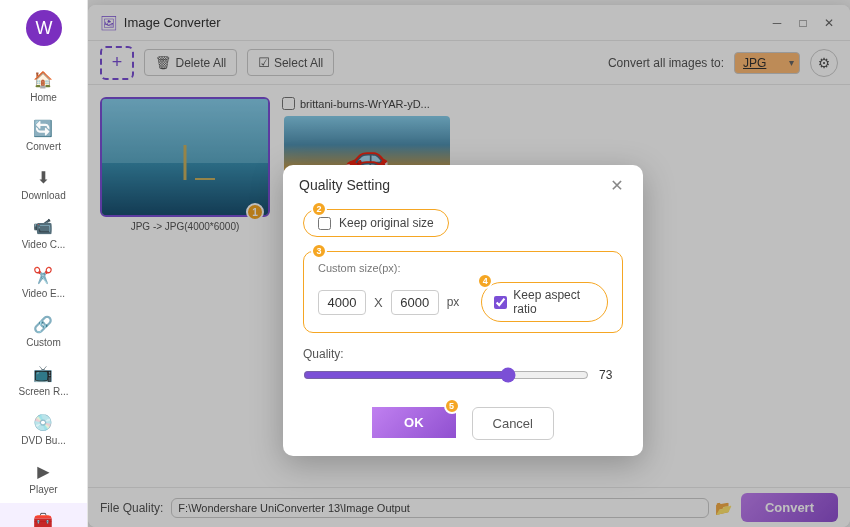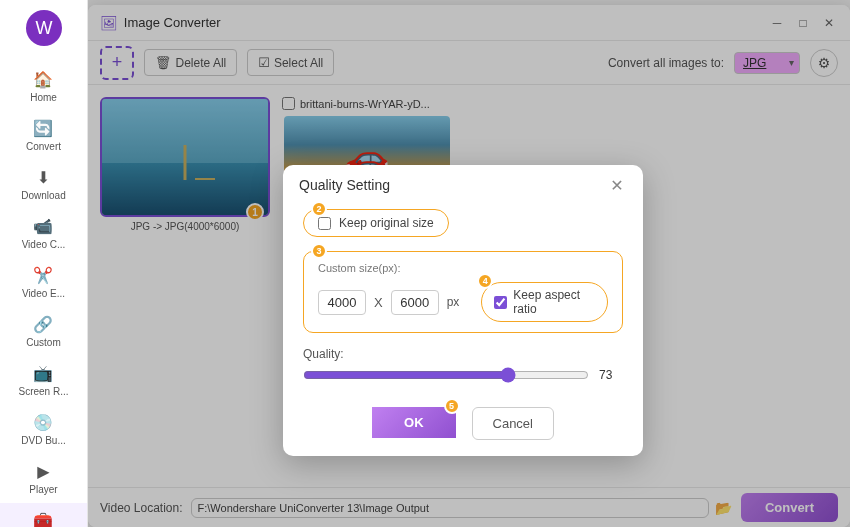--- a/index.html
+++ b/index.html
@@ -140,21 +140,21 @@
     .convert-label {
       font-size: 12px;
       color: #555;
     }
     .format-select {
       border: 1px solid #ccc;
       border-radius: 4px;
       padding: 3px 20px 3px 8px;
       font-size: 12px;
       color: #333;
-      background: #f0abfc;
+      background: #fdba74;
       cursor: pointer;
       appearance: none;
       text-decoration: underline;
       -webkit-appearance: none;
     }
     .format-select-wrap {
       position: relative;
       display: flex;
       align-items: center;
     }
@@ -623,21 +623,21 @@
         <div class="image-card-thumb">
           <div class="thumb-2" style="width:100%;height:100%;position:relative;background:linear-gradient(180deg,#87ceeb 0%,#5090b0 25%,#c8a050 45%,#d4b060 55%,#a08040 75%,#706030 100%);">
             <div style="position:absolute;top:20px;left:50%;transform:translateX(-50%);font-size:38px;">🚗</div>
           </div>
         </div>
         <div class="image-card-label">JPG -&gt; JPG(4000*6000)</div>
       </div>
     </div>
 
     <div class="bottom-bar">
-      <span class="bottom-label">Video Location:</span>
+      <span class="bottom-label">File Quality:</span>
       <div style="display:flex;align-items:center;flex:1;gap:6px;">
         <input type="text" class="bottom-path" value="F:\Wondershare UniConverter 13\Image Output" style="">
         <span class="bottom-folder-btn">📂</span>
       </div>
       <button class="convert-btn">Convert</button>
     </div>
   </div>
 
   <div class="overlay"></div>
 

